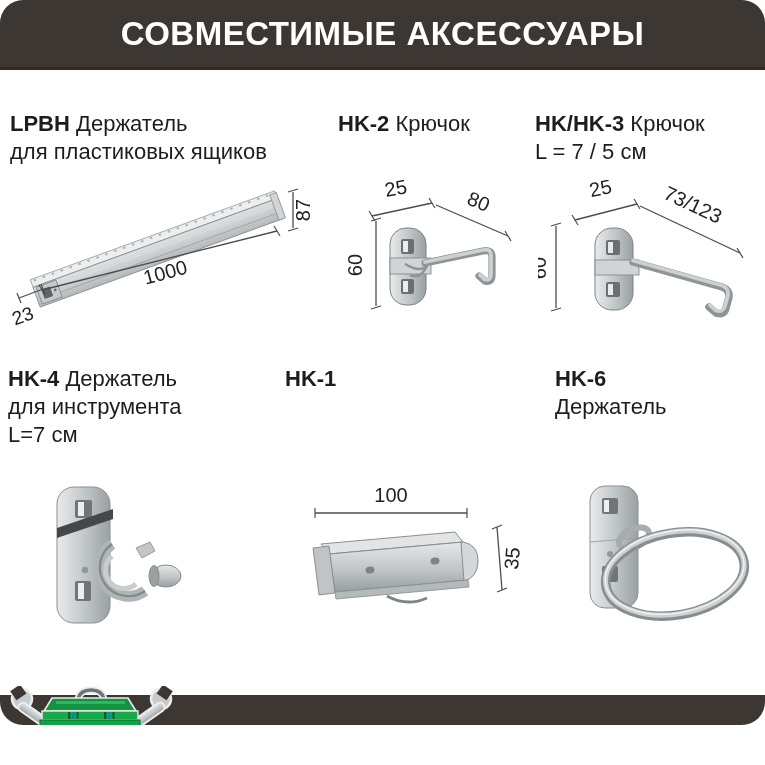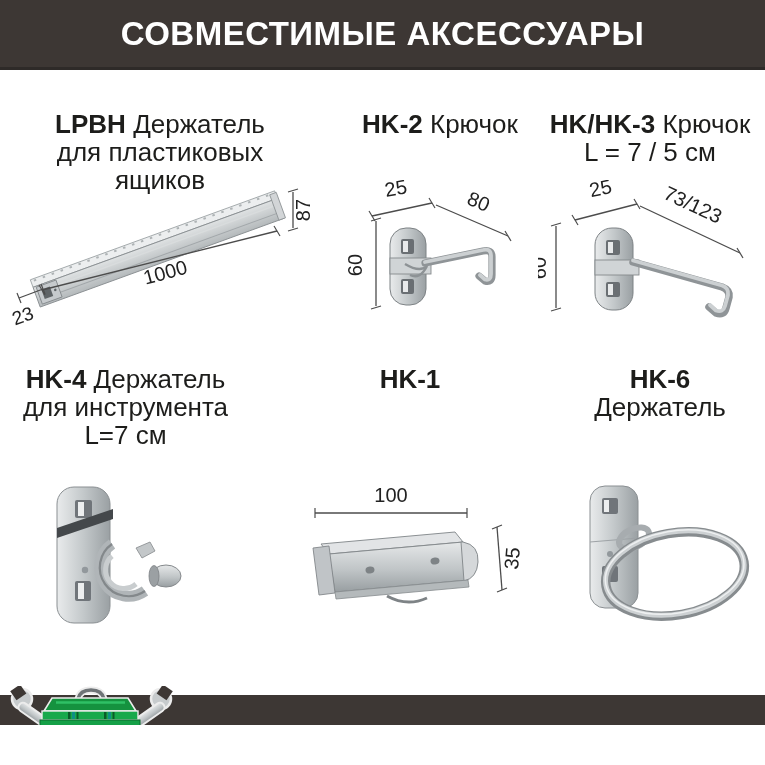--- a/index.html
+++ b/index.html
@@ -1,26 +1,26 @@
 <!DOCTYPE html>
 <html><head>
 <meta charset="utf-8">
 <style>
   html,body{margin:0;padding:0;background:#fff;}
   .page{position:relative;width:765px;height:725px;background:#ffffff;overflow:hidden;
-        font-family:"Liberation Sans",sans-serif;color:#1d1d1b;}
+        font-family:"Liberation Sans",sans-serif;color:#1d1d1b;border-radius:23px;}
   
   .topbar{position:absolute;left:0;top:0;width:765px;height:70px;background:#3d3734;
           border-bottom:3px solid #2e2a28;box-sizing:border-box;
           display:flex;align-items:center;justify-content:center;}
   .topbar .t{color:#ffffff;font-weight:bold;font-size:33px;letter-spacing:.5px;}
   .botbar{position:absolute;left:0;top:695px;width:765px;height:70px;background:#3d3734;
           border-bottom:5px solid #2b2724;box-sizing:border-box;}
   
-  .ptitle{position:absolute;text-align:center;font-size:26px;line-height:28px;}
+  .ptitle{position:absolute;text-align:left;font-size:22px;line-height:28px;}
   .ptitle .code{font-weight:bold;}
   
   svg text.dim{font-family:"Liberation Sans",sans-serif;font-size:20px;fill:#222;}
   svg text.dim.small{font-size:19px;}
   .dimline{stroke:#4c4c4c;stroke-width:1.3;fill:none;}
   .tick{stroke:#4c4c4c;stroke-width:1.2;}
   .drawing{position:absolute;}
 </style>
 </head>
 <body>
@@ -49,21 +49,21 @@
   <div class="topbar">
     <div class="t">СОВМЕСТИМЫЕ АКСЕССУАРЫ</div>
   </div>
 
   <div class="ptitle" style="left:10px;top:110px;width:300px">
     <div><span class="code">LPBH</span>
       <span>Держатель</span></div>
     <div>для пластиковых ящиков</div>
   </div>
 
-  <div class="ptitle" style="left:350px;top:110px;width:180px">
+  <div class="ptitle" style="left:338px;top:110px;width:180px">
     <div><span class="code">HK-2</span>
       <span>Крючок</span></div>
   </div>
 
   <div class="ptitle" style="left:535px;top:110px;width:230px">
     <div><span class="code">HK/HK-3</span>
       <span>Крючок</span></div>
     <div>L = 7 / 5 см</div>
   </div>
 

